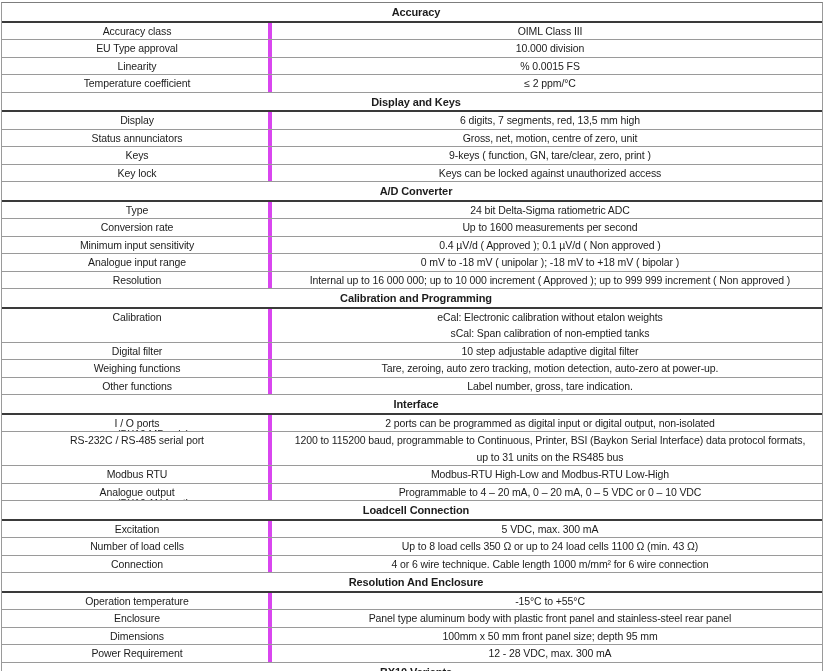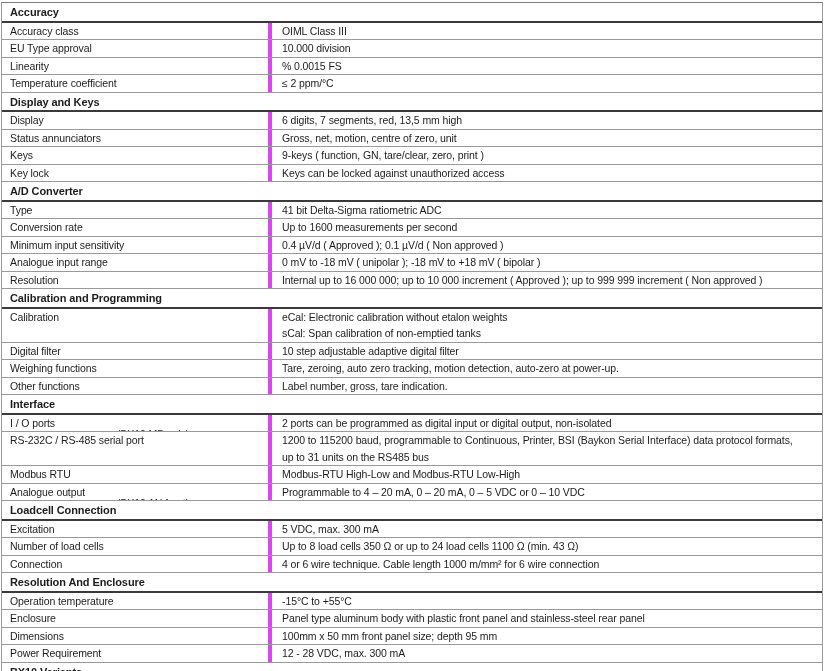--- a/index.html
+++ b/index.html
@@ -21,20 +21,21 @@
     border: 1px solid #9a9a9a;
     border-top-color: #7d7d7d;
     background: #ffffff;
   }
   .row {
     display: flex;
     align-items: stretch;
     border-bottom: 1px solid #9a9a9a;
     min-height: 16px;
     line-height: 16.5px;
+    text-align: center;
   }
   .row:last-child { border-bottom: none; }
   .section-row {
     display: block;
     font-weight: bold;
     font-size: 11px;
     padding: 1px 0 0 8px;
     border-bottom: 2px solid #3a3a3a;
     min-height: 16px;
   }
@@ -96,21 +97,21 @@
         <div class="label-cell"><span>Keys</span></div>
         <div class="value-cell">9-keys ( function, GN, tare/clear, zero, print )</div>
       </div>
       <div class="row data-row">
         <div class="label-cell"><span>Key lock</span></div>
         <div class="value-cell">Keys can be locked against unauthorized access</div>
       </div>
       <div class="row section-row"><span>A/D Converter</span></div>
       <div class="row data-row">
         <div class="label-cell"><span>Type</span></div>
-        <div class="value-cell">41 bit Delta-Sigma ratiometric ADC</div>
+        <div class="value-cell">24 bit Delta-Sigma ratiometric ADC</div>
       </div>
       <div class="row data-row">
         <div class="label-cell"><span>Conversion rate</span></div>
         <div class="value-cell">Up to 1600 measurements per second</div>
       </div>
       <div class="row data-row">
         <div class="label-cell"><span>Minimum input sensitivity</span></div>
         <div class="value-cell">0.4 µV/d ( Approved ); 0.1 µV/d ( Non approved )</div>
       </div>
       <div class="row data-row">

